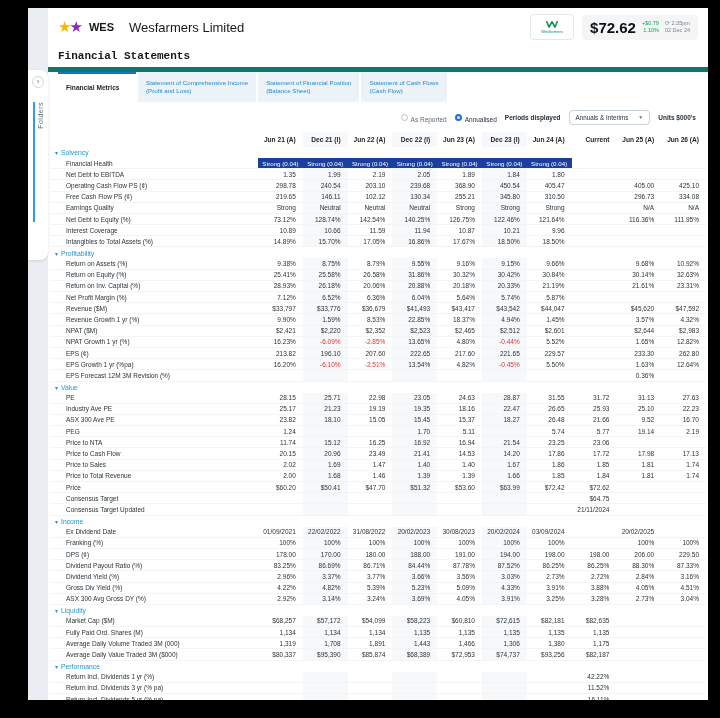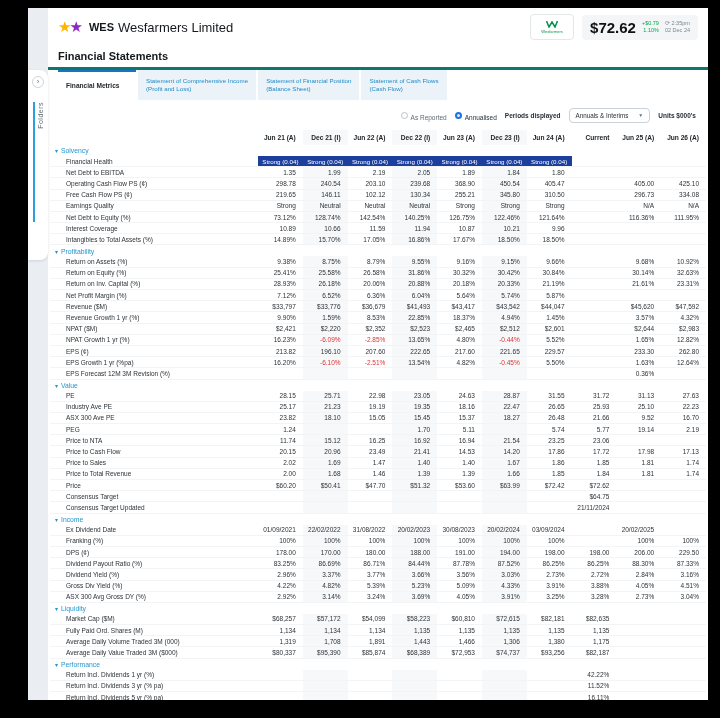--- a/index.html
+++ b/index.html
@@ -13,34 +13,34 @@
   .chev-btn { width:12px; height:12px; border:1px solid #cfd6dc; border-radius:50%; font-size:8px; line-height:10px; text-align:center; color:#6b7680; cursor:pointer; background:#fff; }
   .vwrap { margin-top:14px; border-left:2px solid #2d9fe0; padding-left:2px; height:120px; display:flex; align-items:flex-start; }
   .vtext { writing-mode:vertical-rl; transform:rotate(180deg); font-size:7px; color:#5d6a74; letter-spacing:.5px; }
 
   
   .main { flex:1; display:flex; flex-direction:column; background:#fff; min-width:0; }
 
   .topbar { height:38px; display:flex; align-items:center; padding:0 10px; }
   .stars { font-size:15px; letter-spacing:-2px; margin-right:8px; }
   .star-gold { color:#ffb400; } .star-purple { color:#8c2bbf; }
-  .ticker { font-weight:bold; font-size:11px; color:#15191d; margin-right:4px; }
+  .ticker { font-weight:bold; font-size:11px; color:#15191d; margin-right:15px; }
   .company { font-size:13px; color:#15191d; }
   .topbar-right { margin-left:auto; display:flex; align-items:center; gap:8px; }
   .logo-badge { width:44px; height:26px; border:1px solid #e2e7ea; border-radius:4px; display:flex; flex-direction:column; align-items:center; justify-content:center; background:#fff; }
   .logo-mark { width:12px; height:8px; }
   .logo-caption { font-size:4px; color:#00914b; margin-top:1px; }
   .price-box { background:#f3f5f7; border-radius:4px; padding:4px 8px; display:flex; align-items:center; gap:6px; }
   .price-main { font-size:15px; font-weight:bold; color:#111; }
   .price-col { display:flex; flex-direction:column; line-height:1.25; }
   .chg { font-size:5.5px; color:#0aa84f; text-align:right; }
   .meta { font-size:5.5px; color:#7c868e; white-space:nowrap; }
   .refresh { color:#7c868e; font-size:6px; cursor:pointer; }
 
-  .title-row { padding:4px 10px 5px; border-bottom:3px solid #0f766e; }
+  .title-row { padding:4px 10px 5px; border-bottom:5px solid #0f766e;font-family:Liberation Mono, monospace; }
   .page-title { font-size:11px; font-weight:bold; color:#15191d; }
 
   .tabs { display:flex; padding:0 10px; gap:2px; height:30px; align-items:stretch; }
   .tab { background:#ecf3f8; color:#1f8ac9; font-size:6.2px; line-height:1.35; padding:4px 8px; display:flex; flex-direction:column; justify-content:center; cursor:pointer; min-width:78px; }
   .tab.active { background:#fff; color:#1c2227; font-weight:bold; border-top:2px solid #1773c4; font-size:6.6px; }
 
   .controls { display:flex; align-items:center; justify-content:flex-end; gap:8px; padding:6px 12px 4px; }
   .radio { width:7px; height:7px; border:1px solid #b9c2c9; border-radius:50%; display:inline-block; vertical-align:middle; margin-right:3px; background:#fff; }
   .radio.sel { border:2px solid #1a73e8; background:#fff; box-shadow:inset 0 0 0 1.2px #fff, inset 0 0 0 4px #1a73e8; }
   .ctl-label { font-size:6.5px; color:#5d6a74; }

